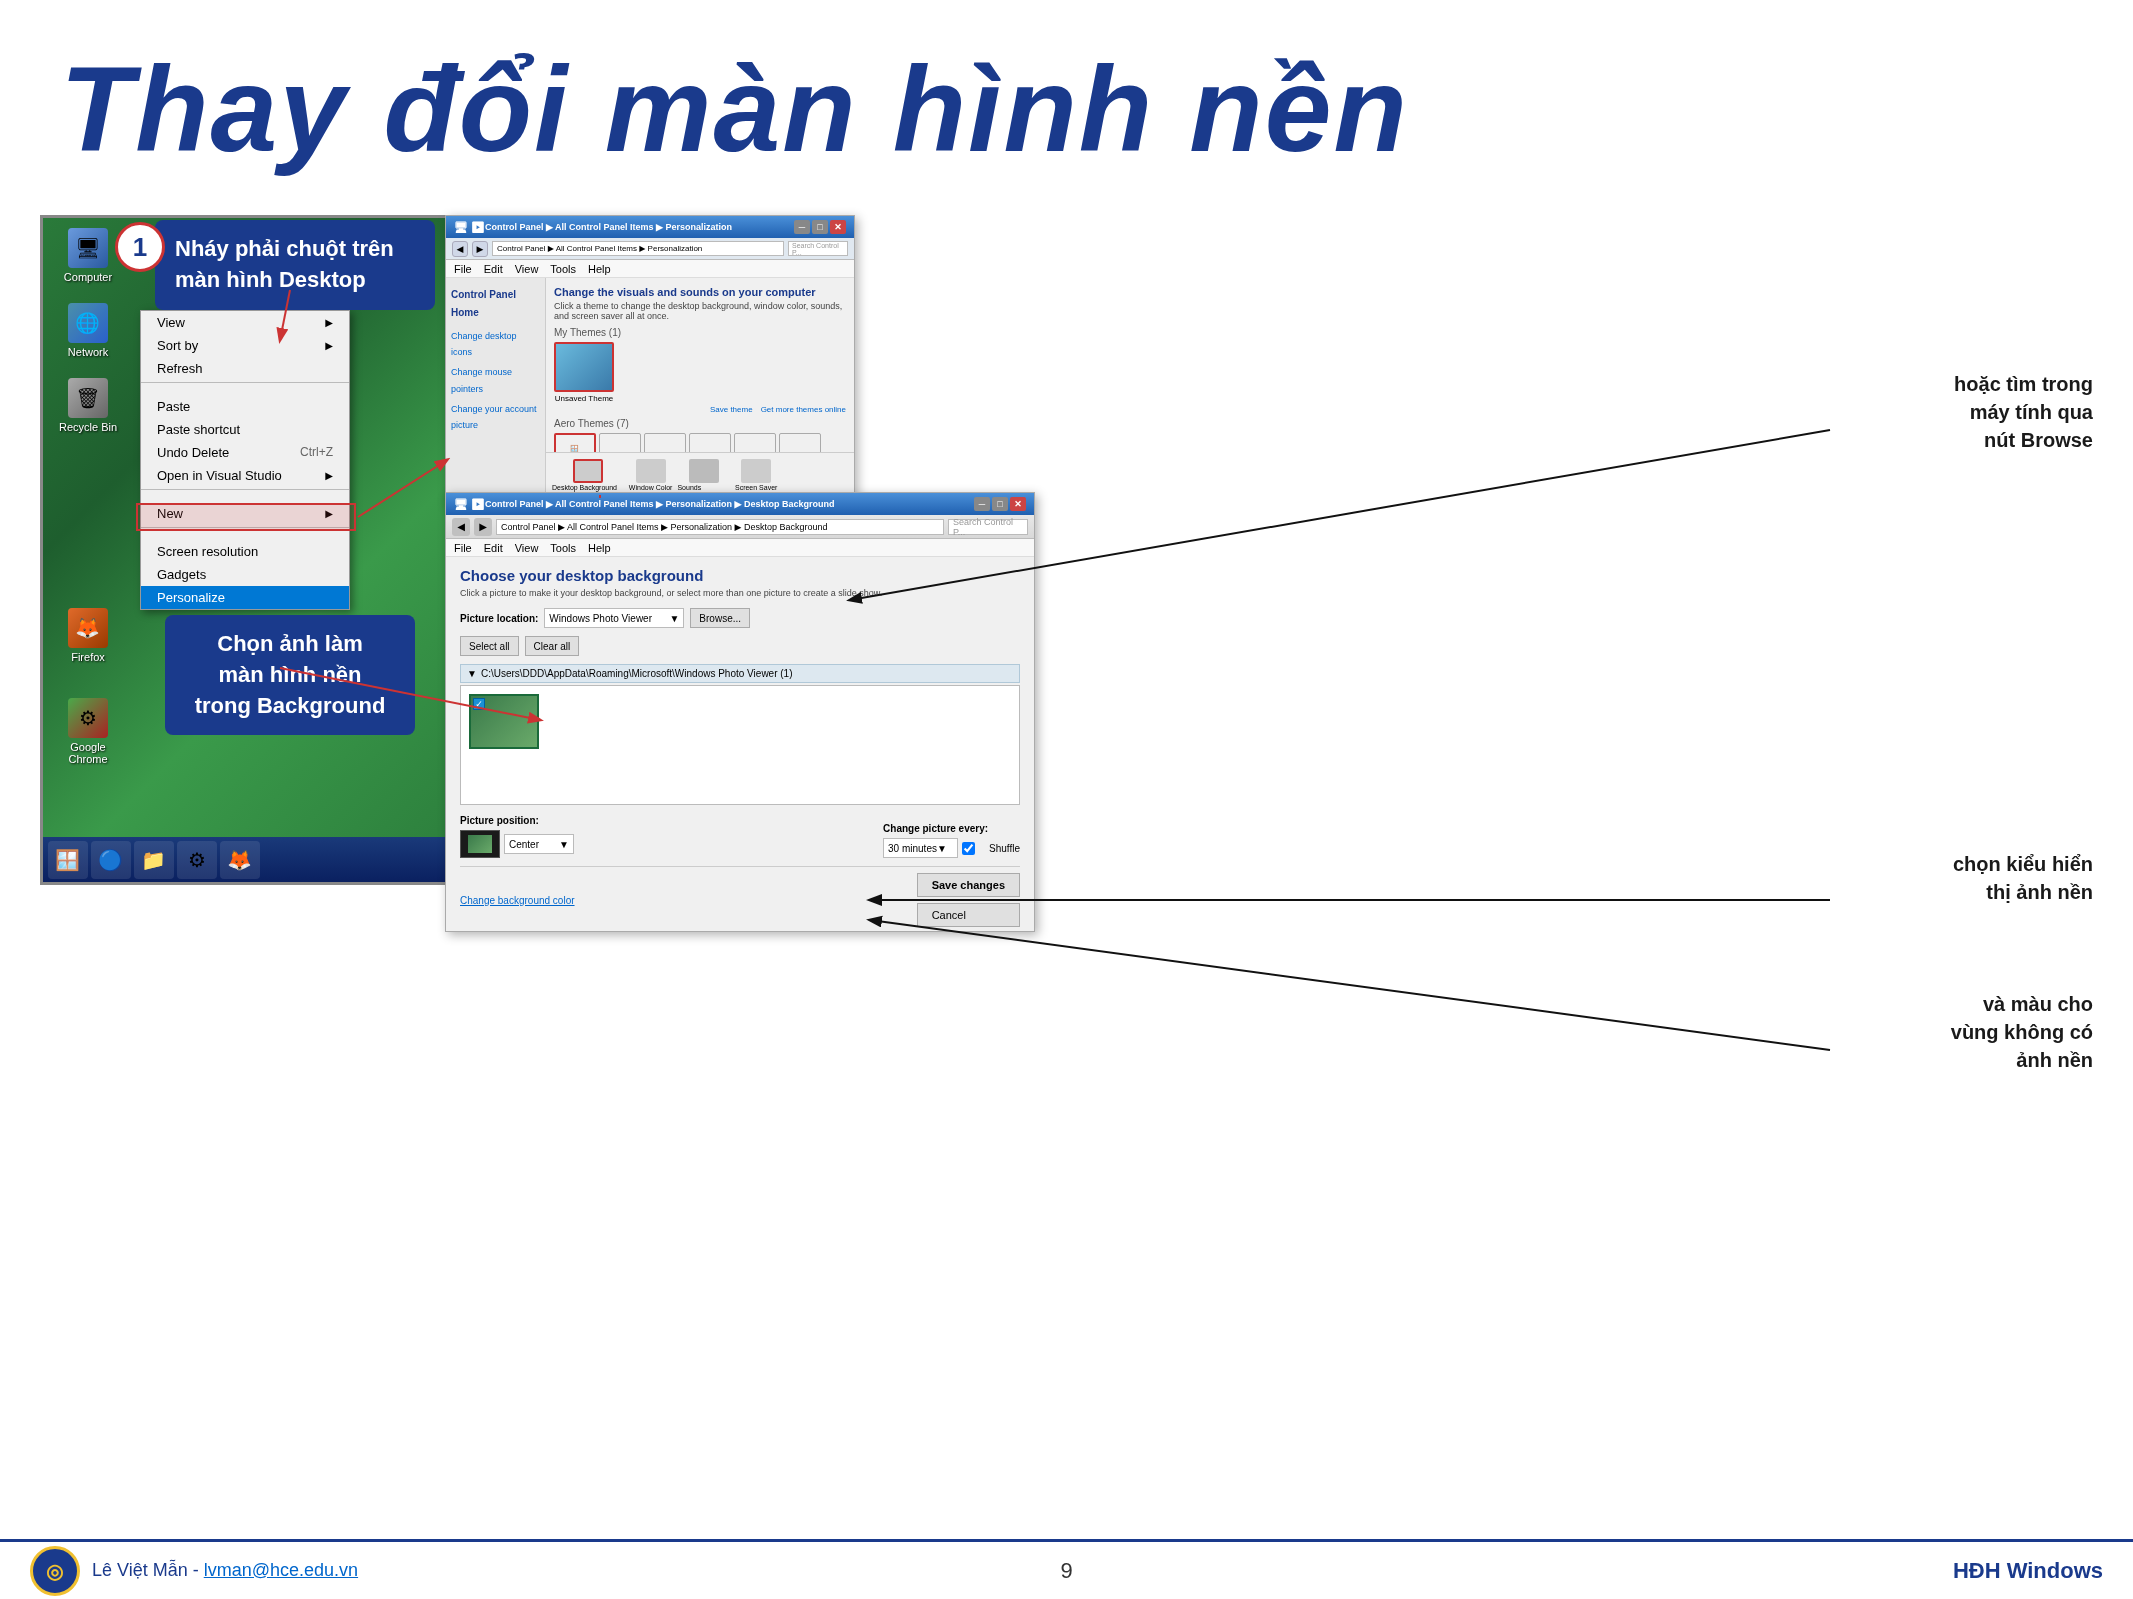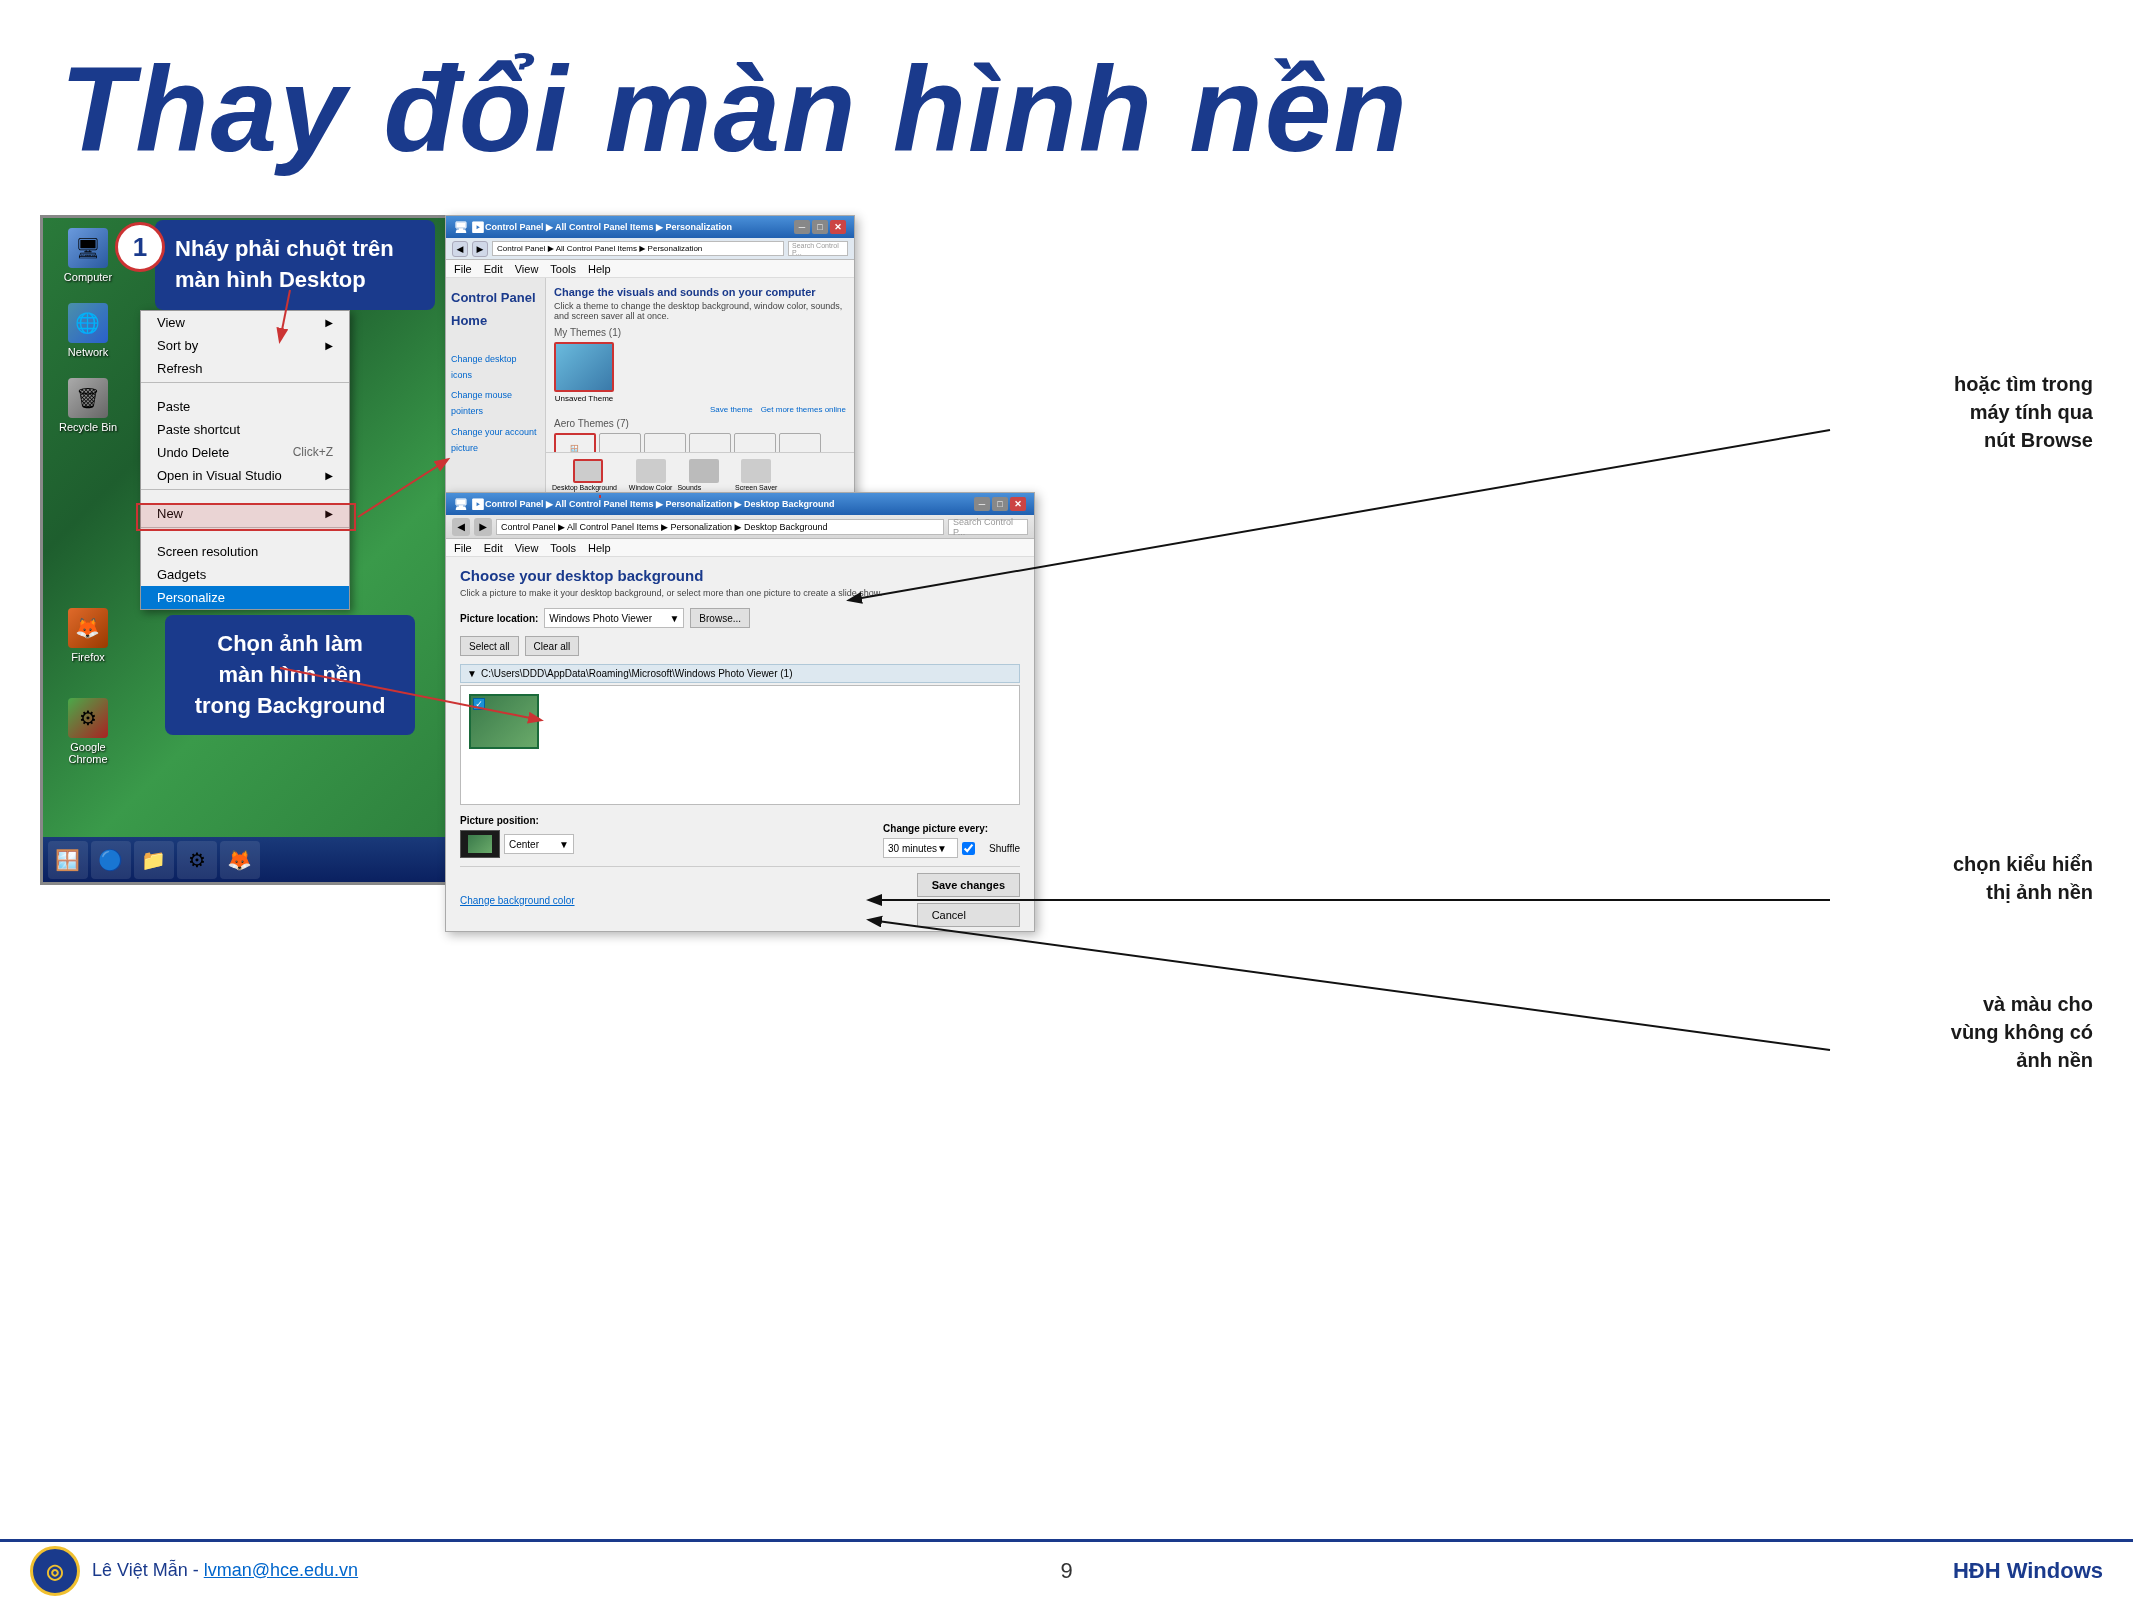--- a/index.html
+++ b/index.html
@@ -745,21 +745,21 @@
 <div class="callout-1">
   Nháy phải chuột trên<br>màn hình Desktop
 </div>
 
 <div class="context-menu">
   <div class="context-menu-item has-arrow">View</div>
   <div class="context-menu-item has-arrow">Sort by</div>
   <div class="context-menu-item">Refresh</div>
   <div class="context-menu-item separator">Paste</div>
   <div class="context-menu-item">Paste shortcut</div>
-  <div class="context-menu-item">Undo Delete <span class="shortcut">Click+Z</span></div>
+  <div class="context-menu-item">Undo Delete <span class="shortcut">Ctrl+Z</span></div>
   <div class="context-menu-item has-arrow">Open in Visual Studio</div>
   <div class="context-menu-item separator has-arrow">New</div>
   <div class="context-menu-item separator">Screen resolution</div>
   <div class="context-menu-item">Gadgets</div>
   <div class="context-menu-item highlighted">Personalize</div>
 </div>
 
 <div class="personalize-highlight"></div>
 
 <div class="callout-2">
@@ -788,21 +788,21 @@
   <div class="window-menubar">
     <span>File</span>
     <span>Edit</span>
     <span>View</span>
     <span>Tools</span>
     <span>Help</span>
   </div>
 
   <div class="personalization-content">
     <div class="pers-sidebar">
-      <div style="font-size:13px; font-weight:bold; color:#1a3a8c; margin-bottom:18px;">Control Panel Home</div>
+      <div style="font-size:10px; font-weight:bold; color:#1a3a8c; margin-bottom:6px;">Control Panel Home</div>
       <div style="font-size:9px; color:#0066cc; margin-bottom:4px;">Change desktop icons</div>
       <div style="font-size:9px; color:#0066cc; margin-bottom:4px;">Change mouse pointers</div>
       <div style="font-size:9px; color:#0066cc;">Change your account picture</div>
     </div>
     <div class="pers-main">
       <div class="pers-title">Change the visuals and sounds on your computer</div>
       <div class="pers-subtitle">Click a theme to change the desktop background, window color, sounds, and screen saver all at once.</div>
       <div class="themes-section-title">My Themes (1)</div>
 
       <div class="theme-grid">

